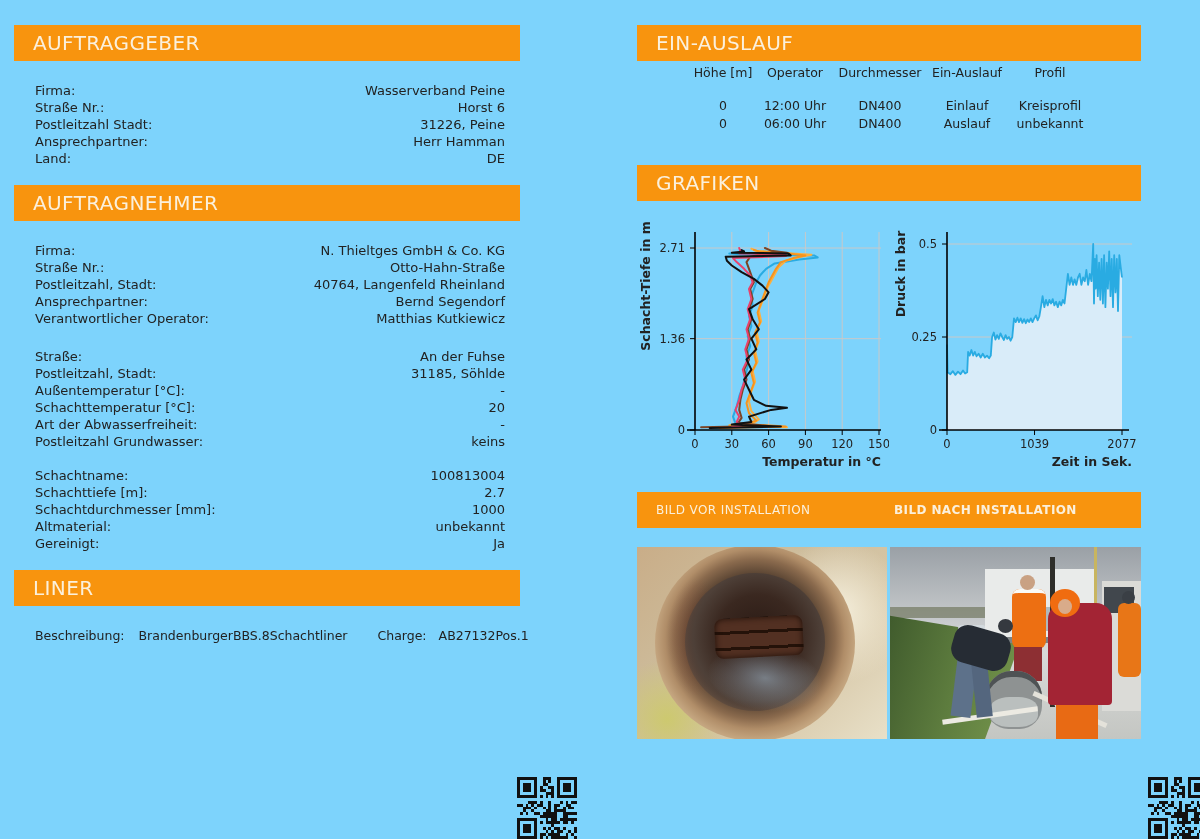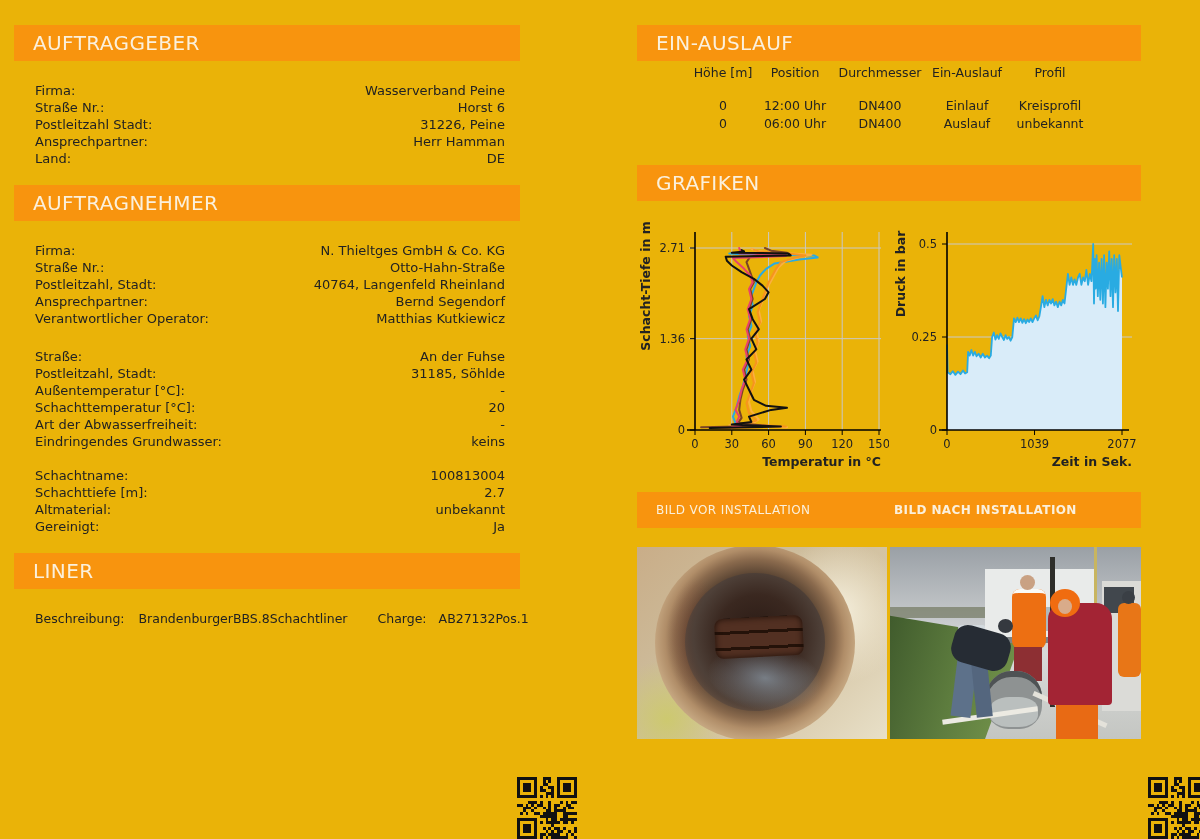--- a/index.html
+++ b/index.html
@@ -1,16 +1,16 @@
 <!DOCTYPE html>
 <html><head>
 <meta charset="utf-8">
 <style>
   html,body{margin:0;padding:0;background:#fff;}
-  .page{position:relative;width:1200px;height:839px;background:#eab308;overflow:hidden;
+  .page{position:relative;width:1200px;height:839px;background:#7dd3fc;overflow:hidden;
         font-family:"DejaVu Sans","Liberation Sans",sans-serif;color:#222;}
   .col{position:absolute;top:25px;}
   .col-left{left:14px;width:506px;}
   .col-right{left:637px;width:504px;}
   .bar{background:#F8940E;height:36px;line-height:37px;color:#FBF0DC;font-size:20px;
        padding-left:19px;letter-spacing:.4px;box-sizing:border-box;}
   .bar.small{font-size:12px;position:relative;}
   .bar .label2{position:absolute;left:257px;top:0;font-weight:bold;}
   .rows{margin:21px 0 0 0;padding:0 15px 0 21px;}
   .row{display:flex;justify-content:space-between;font-size:13px;line-height:17px;}
@@ -167,32 +167,36 @@
           </div>
         <div class="row">
             <span class="lbl">Schachttemperatur [°C]:</span>
             <span class="val">20</span>
           </div>
         <div class="row">
             <span class="lbl">Art der Abwasserfreiheit:</span>
             <span class="val">-</span>
           </div>
         <div class="row">
-            <span class="lbl">Eindringendes Grundwasser:</span>
+            <span class="lbl">Postleitzahl Grundwasser:</span>
             <span class="val">keins</span>
           </div>
       </div>
       <div class="rows2">
         <div class="row">
             <span class="lbl">Schachtname:</span>
             <span class="val">100813004</span>
           </div>
         <div class="row">
             <span class="lbl">Schachttiefe [m]:</span>
             <span class="val">2.7</span>
+          </div>
+        <div class="row">
+            <span class="lbl">Schachtdurchmesser [mm]:</span>
+            <span class="val">1000</span>
           </div>
         <div class="row">
             <span class="lbl">Altmaterial:</span>
             <span class="val">unbekannt</span>
           </div>
         <div class="row">
             <span class="lbl">Gereinigt:</span>
             <span class="val">Ja</span>
           </div>
       </div>
@@ -209,21 +213,21 @@
     </div>
   </div>
 
   <div class="col col-right">
 
     <div>
       <div class="bar">EIN-AUSLAUF</div>
       <div class="tbl">
         <div class="trow head">
           <span class="tc c1">Höhe [m]</span>
-          <span class="tc c2">Position</span>
+          <span class="tc c2">Operator</span>
           <span class="tc c3">Durchmesser</span>
           <span class="tc c4">Ein-Auslauf</span>
           <span class="tc c5">Profil</span>
         </div>
         <div class="trow body">
           <span class="tc c1">0</span>
           <span class="tc c2">12:00 Uhr</span>
           <span class="tc c3">DN400</span>
           <span class="tc c4">Einlauf</span>
           <span class="tc c5">Kreisprofil</span>

